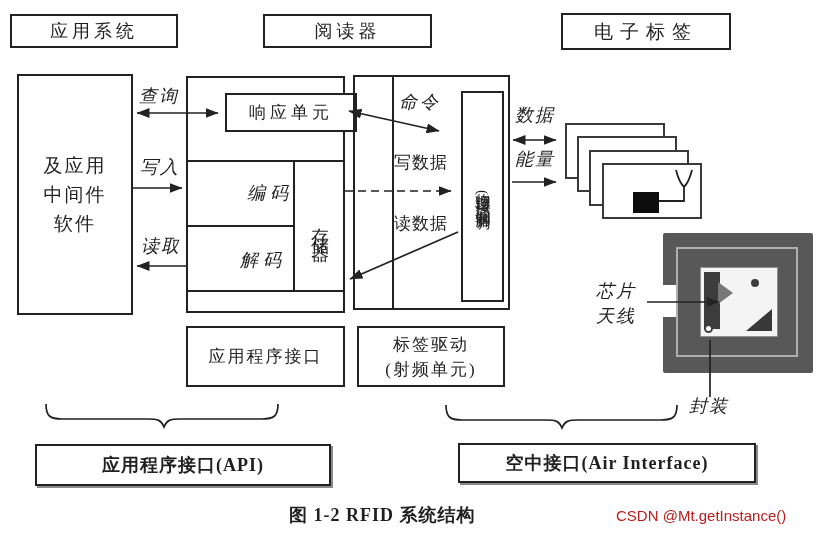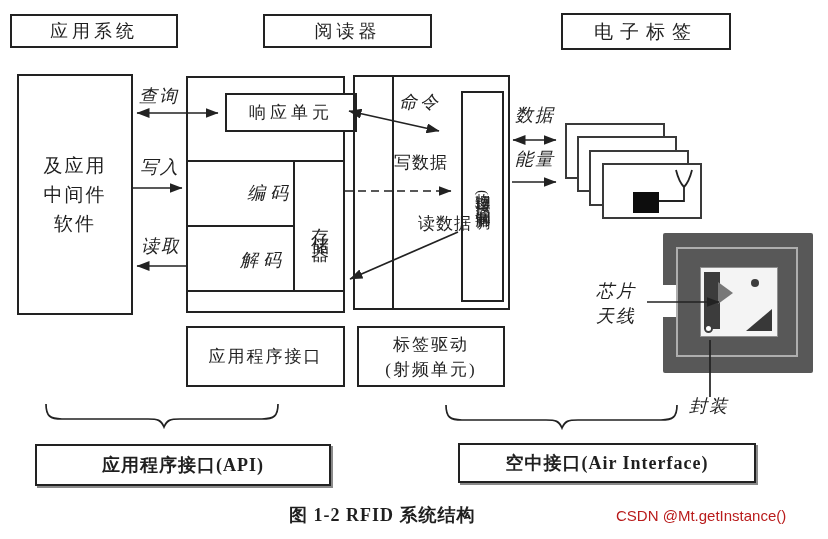--- a/index.html
+++ b/index.html
@@ -90,21 +90,21 @@
       <div style="position:absolute;right:5px;bottom:5px;width:0;height:0;border-bottom:22px solid #383838;border-left:26px solid transparent;"></div>
       <div style="position:absolute;left:3px;top:56px;width:9px;height:9px;border-radius:50%;background:#ffffff;border:2px solid #3c3c3c;box-sizing:border-box;"></div>
     </div>
   </div>
 
   <div class="lbl fs18 layer3" style="left:139px;top:86px;letter-spacing:2px;">查询</div>
   <div class="lbl fs18 layer3" style="left:140px;top:157px;letter-spacing:2px;">写入</div>
   <div class="lbl fs18 layer3" style="left:141px;top:236px;letter-spacing:2px;">读取</div>
   <div class="lbl fs18 layer3" style="left:399px;top:92px;letter-spacing:3px;">命令</div>
   <div class="lbl fs17 layer3" style="left:394px;top:153px;letter-spacing:1px;">写数据</div>
-  <div class="lbl fs17 layer3" style="left:394px;top:214px;letter-spacing:1px;margin-left:24px;">读数据</div>
+  <div class="lbl fs17 layer3" style="left:394px;top:214px;letter-spacing:1px;">读数据</div>
   <div class="lbl fs18 layer3" style="left:515px;top:105px;letter-spacing:2px;">数据</div>
   <div class="lbl fs18 layer3" style="left:515px;top:149px;letter-spacing:2px;">能量</div>
   <div class="lbl fs18 layer3" style="left:596px;top:281px;letter-spacing:2px;">芯片</div>
   <div class="lbl fs18 layer3" style="left:596px;top:306px;letter-spacing:2px;">天线</div>
   <div class="lbl fs18 layer3" style="left:689px;top:396px;letter-spacing:2px;">封装</div>
 
   <div class="box shadowbox layer1" style="left:35px;top:444px;width:296px;height:42px;font-size:18px;font-weight:600;letter-spacing:1px;">
     <span>应用程序接口(API)</span>
   </div>
   <div class="box shadowbox layer1" style="left:434px;top:443px;width:298px;height:40px;font-size:18px;font-weight:600;letter-spacing:1px;margin-left:24px;">

